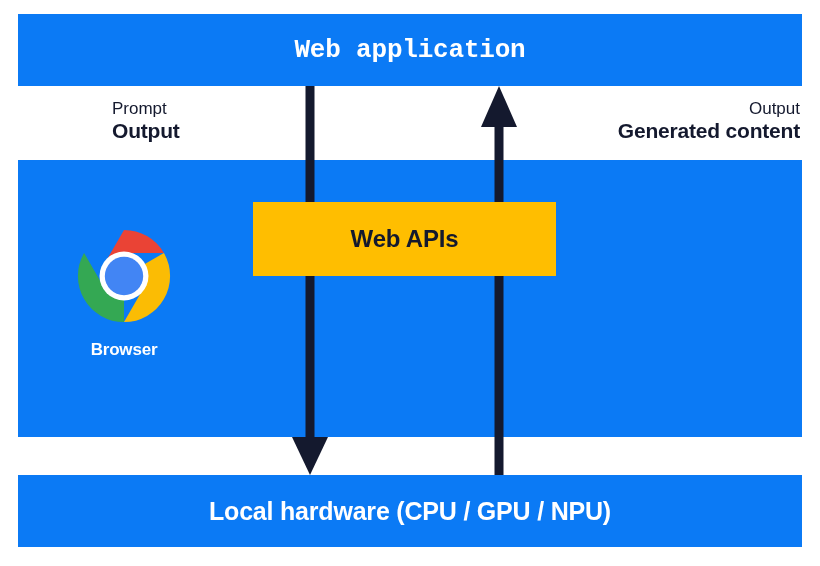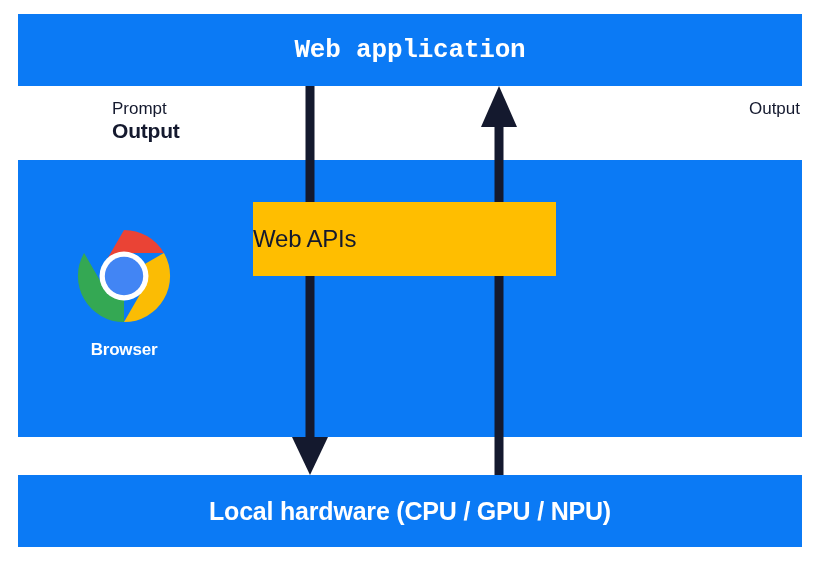--- a/index.html
+++ b/index.html
@@ -120,22 +120,23 @@
   }
   #arrow-up .shaft { top: 38px; height: 351px; }
 
   
   .block {
     position: absolute;
     background: var(--amber, #ffbe00);
     color: #14192e;
     display: flex;
     align-items: center;
+    justify-content: center;
     text-align: center;
-    font-weight: normal;
+    font-weight: bold;
     letter-spacing: -0.2px;
     line-height: 1.22;
   }
   #block-web-apis {
     left: 253px;
     top: 202px;
     width: 303px;
     height: 74px;
     font-size: 24px;
   }
@@ -179,20 +180,21 @@
     <span class="band-title">Web application</span>
   </div>
 
   <div id="flow-input" class="flow-label">
     <span class="kind">Prompt</span>
     <span class="value">Output</span>
   </div>
 
   <div id="flow-output" class="flow-label">
     <span class="kind">Output</span>
+    <span class="value">Generated content</span>
   </div>
 
   <div id="band-middle" class="band"></div>
 
   <div id="arrow-down" class="arrow">
     <div class="shaft"></div>
     <div class="head"></div>
   </div>
 
   <div id="arrow-up" class="arrow">

